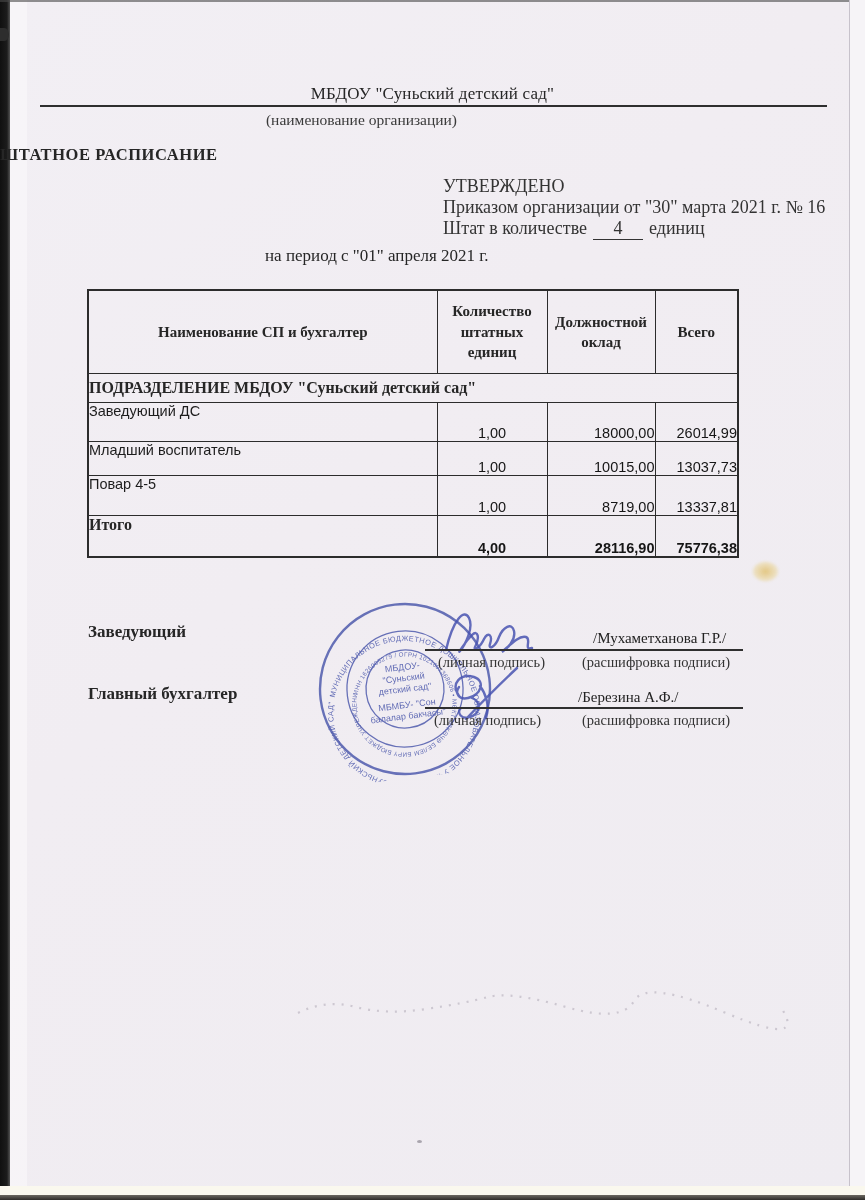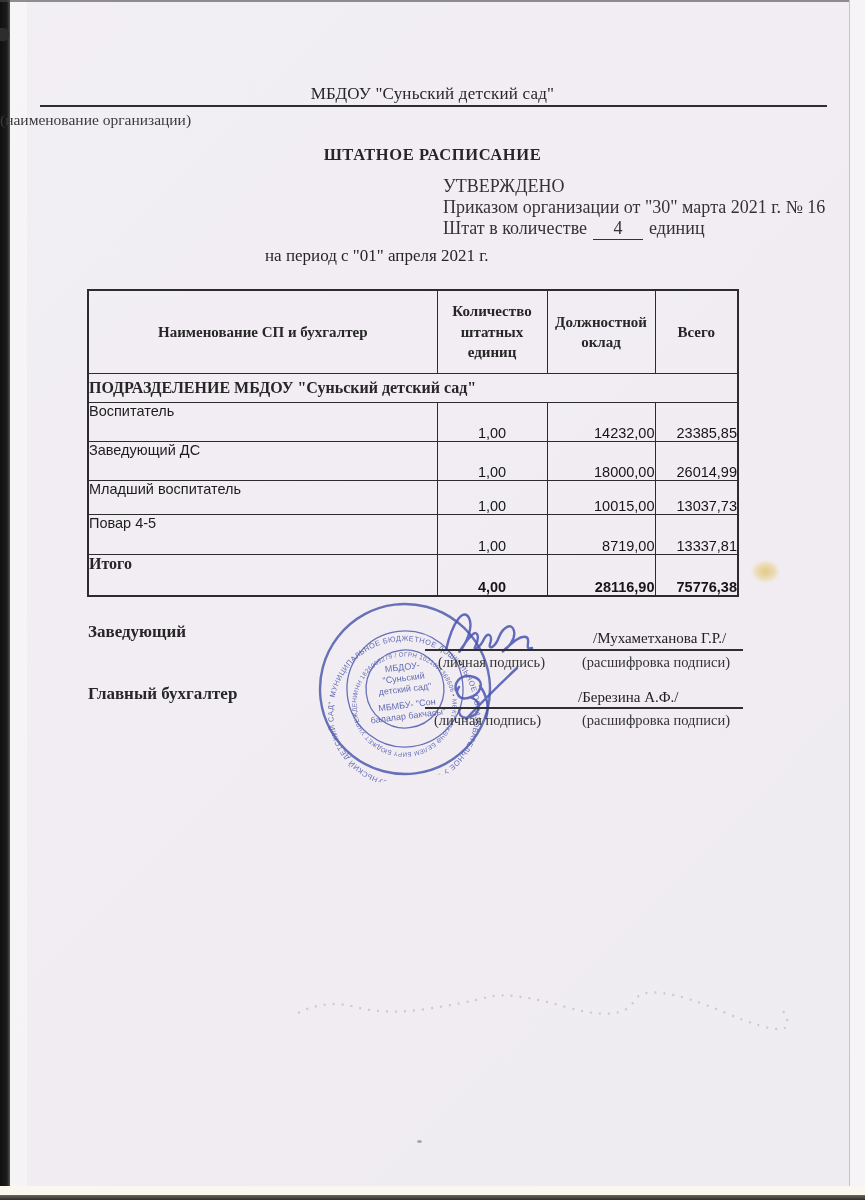--- a/index.html
+++ b/index.html
@@ -13,22 +13,22 @@
   .edge-left-light{position:absolute;left:10px;top:0;width:17px;height:1200px;background:#fbfafc;opacity:.55;}
   .edge-top{position:absolute;left:0;top:0;width:865px;height:2px;background:#4a4a4a;opacity:.6;}
   .edge-right-line{position:absolute;left:849px;top:0;width:1px;height:1200px;background:#c7c2cb;}
   .edge-right{position:absolute;left:850px;top:0;width:15px;height:1200px;background:#f6f4f7;}
   .edge-bottom-light{position:absolute;left:0;top:1186px;width:865px;height:9px;background:#faf8ee;}
   .edge-bottom{position:absolute;left:0;top:1195px;width:865px;height:5px;background:linear-gradient(180deg,#6b6760,#2e2c29);}
   .corner-mark{position:absolute;left:0px;top:28px;width:9px;height:13px;background:#2d2d2d;border-radius:0 60% 60% 0;}
 
   .org-name{position:absolute;left:0;top:84px;width:865px;text-align:center;font-size:17px;letter-spacing:.2px;}
   .org-rule{position:absolute;left:40px;top:105px;width:787px;height:2px;background:#2e2e2e;}
-  .org-caption{position:absolute;left:0;top:111px;width:723px;text-align:left;font-size:15.5px;color:#3a3a3a;}
-  .doc-title{position:absolute;left:0;top:145px;width:865px;text-align:center;font-size:16.5px;font-weight:bold;letter-spacing:.6px;}
+  .org-caption{position:absolute;left:0;top:111px;width:723px;text-align:center;font-size:15.5px;color:#3a3a3a;}
+  .doc-title{position:absolute;left:0;top:145px;width:865px;text-align:left;font-size:16.5px;font-weight:bold;letter-spacing:.6px;}
 
   .approved{position:absolute;left:443px;top:176px;font-size:18px;line-height:21px;color:#333;}
   .approved .val{display:inline-block;width:50px;text-align:center;border-bottom:1.5px solid #333;margin:0 6px;}
   .period{position:absolute;left:265px;top:246px;font-size:17px;}
 
   table.staff{position:absolute;left:87px;top:289px;width:650px;border-collapse:collapse;table-layout:fixed;}
   table.staff td,table.staff th{border:1.5px solid #2c2c2c;padding:0;overflow:hidden;}
   table.staff{border:2px solid #2c2c2c;}
   th.hdr{font-family:"Liberation Serif",serif;font-size:15px;font-weight:bold;text-align:center;vertical-align:middle;line-height:1.35;padding:4px 6px;}
   td.section{font-size:16px;font-weight:bold;vertical-align:middle;padding:2px 0 4px 5px;}
@@ -85,26 +85,20 @@
       </colgroup>
     <tbody>
         <tr style="height:83px">
       <th class="hdr">Наименование СП и бухгалтер</th>
       <th class="hdr">Количество штатных единиц</th>
       <th class="hdr">Должностной оклад</th>
       <th class="hdr">Всего</th>
     </tr>
     <tr style="height:29px">
       <td class="section" colspan="4">ПОДРАЗДЕЛЕНИЕ МБДОУ "Суньский детский сад"</td>
-    </tr>
-    <tr style="height:39px">
-      <td class="name">Воспитатель</td>
-      <td class="num qty">1,00</td>
-      <td class="num">14232,00</td>
-      <td class="num">23385,85</td>
     </tr>
     <tr style="height:39px">
       <td class="name">Заведующий ДС</td>
       <td class="num qty">1,00</td>
       <td class="num">18000,00</td>
       <td class="num">26014,99</td>
     </tr>
     <tr style="height:34px">
       <td class="name">Младший воспитатель</td>
       <td class="num qty">1,00</td>

